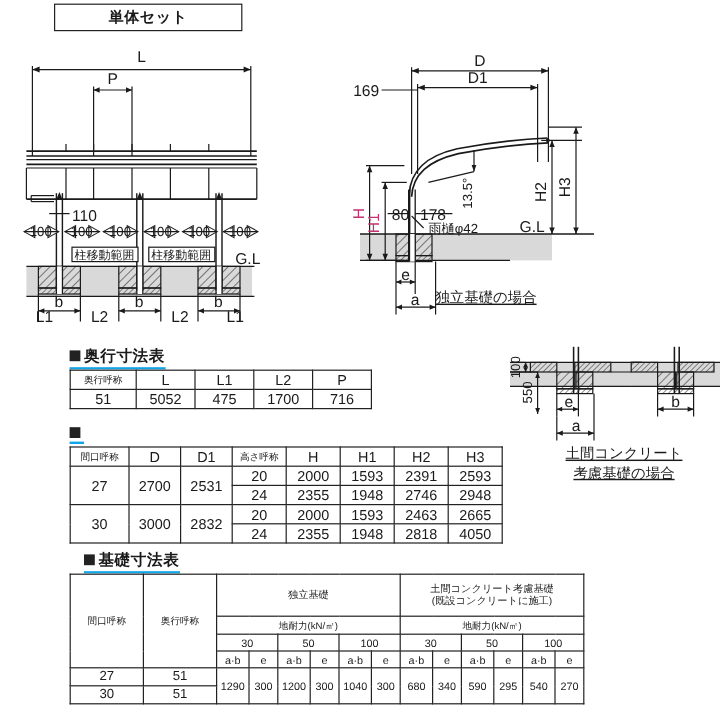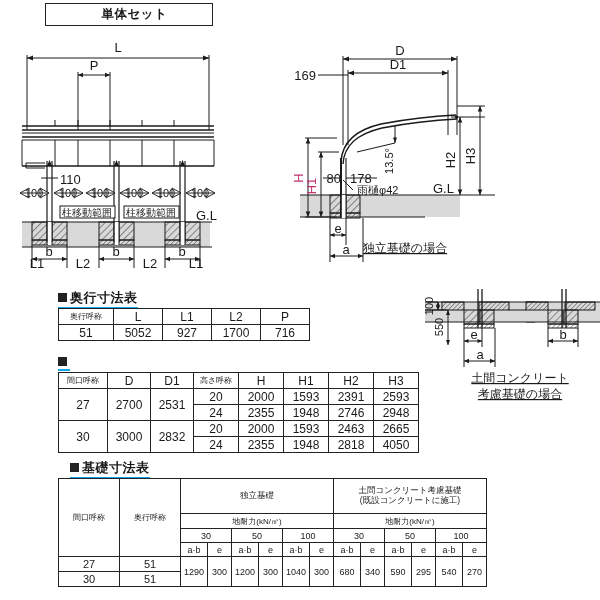--- a/index.html
+++ b/index.html
@@ -8,21 +8,21 @@
     background:#ffffff;
     font-family:"Liberation Sans","DejaVu Sans",sans-serif;
     color:#1a1a1a;
   }
   .abs{position:absolute;}
   
   #title-box{
     left:45px;top:3px;width:155px;height:21px;
     border:1.5px solid #222;background:#fff;
     display:flex;align-items:center;justify-content:center;
-    font-size:12.5px;font-weight:bold;letter-spacing:.5px;padding-left:11px;
+    font-size:12.5px;font-weight:bold;letter-spacing:.5px;
   }
   
   svg{display:block;overflow:visible;}
   text{font-family:"Liberation Sans","DejaVu Sans",sans-serif;fill:#1a1a1a;}
   .dim{font-size:13px;}
   .dim-sm{font-size:11px;}
   .mag{fill:#c2326f;}
   
   .sec-head{
     font-size:13px;font-weight:bold;letter-spacing:.5px;
@@ -386,21 +386,21 @@
       <tr>
     <td style="width:54px" class="nm">奥行呼称</td>
     <td style="width:48px">L</td>
     <td style="width:48px">L1</td>
     <td style="width:48px">L2</td>
     <td style="width:48px">P</td>
   </tr>
   <tr>
     <td>51</td>
     <td>5052</td>
-    <td>927</td>
+    <td>475</td>
     <td>1700</td>
     <td>716</td>
   </tr>
 </tbody>
   </table>
 
 <div class="abs" style="left:58px;top:352px;">
   <span class="sec-head">
     <span class="sq"></span>
   </span>

